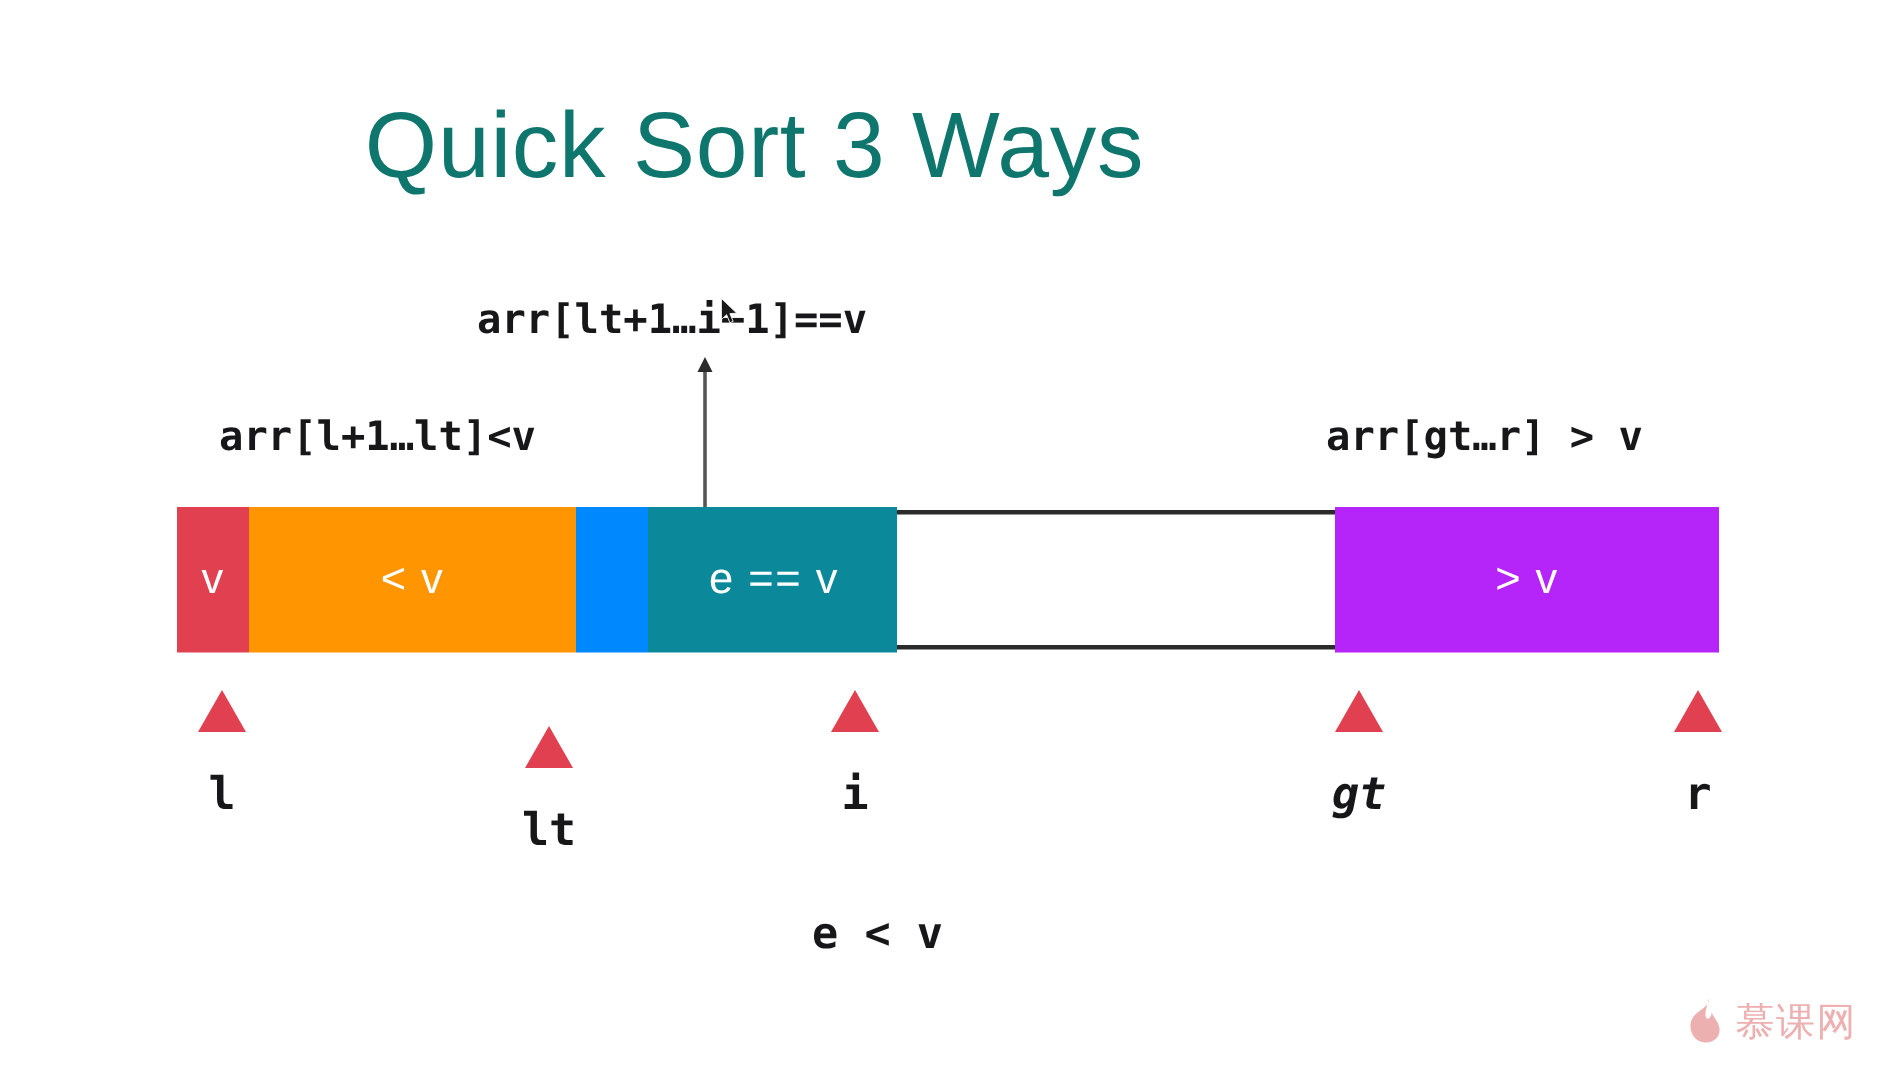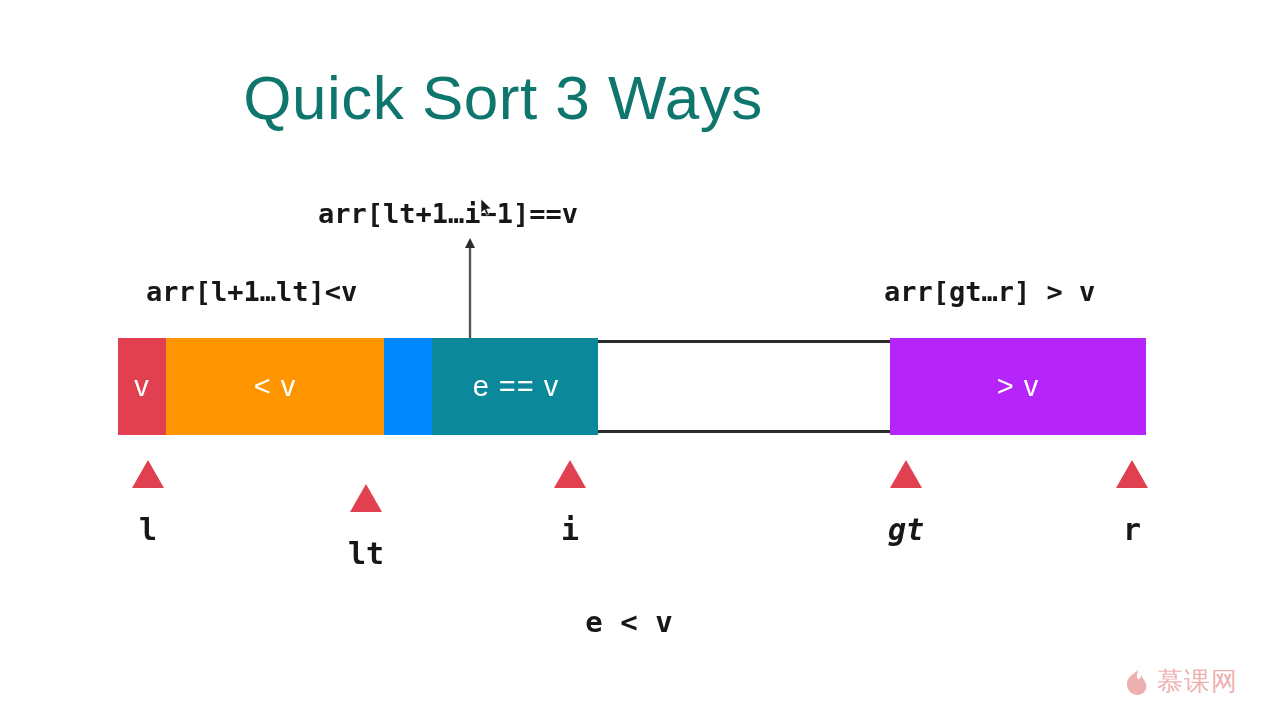--- a/index.html
+++ b/index.html
@@ -166,21 +166,20 @@
     position: absolute;
     left: 0;
     top: 605px;
     width: 1170px;
     text-align: center;
     font-family: "DejaVu Sans Mono", "Liberation Mono", monospace;
     font-weight: bold;
     font-size: 29px;
     color: #17171a;
     white-space: pre;
-    margin-left: 44px;
   }
 
   
   #watermark {
     position: absolute;
     left: 1122px;
     top: 664px;
     display: flex;
     align-items: flex-start;
     gap: 7px;

